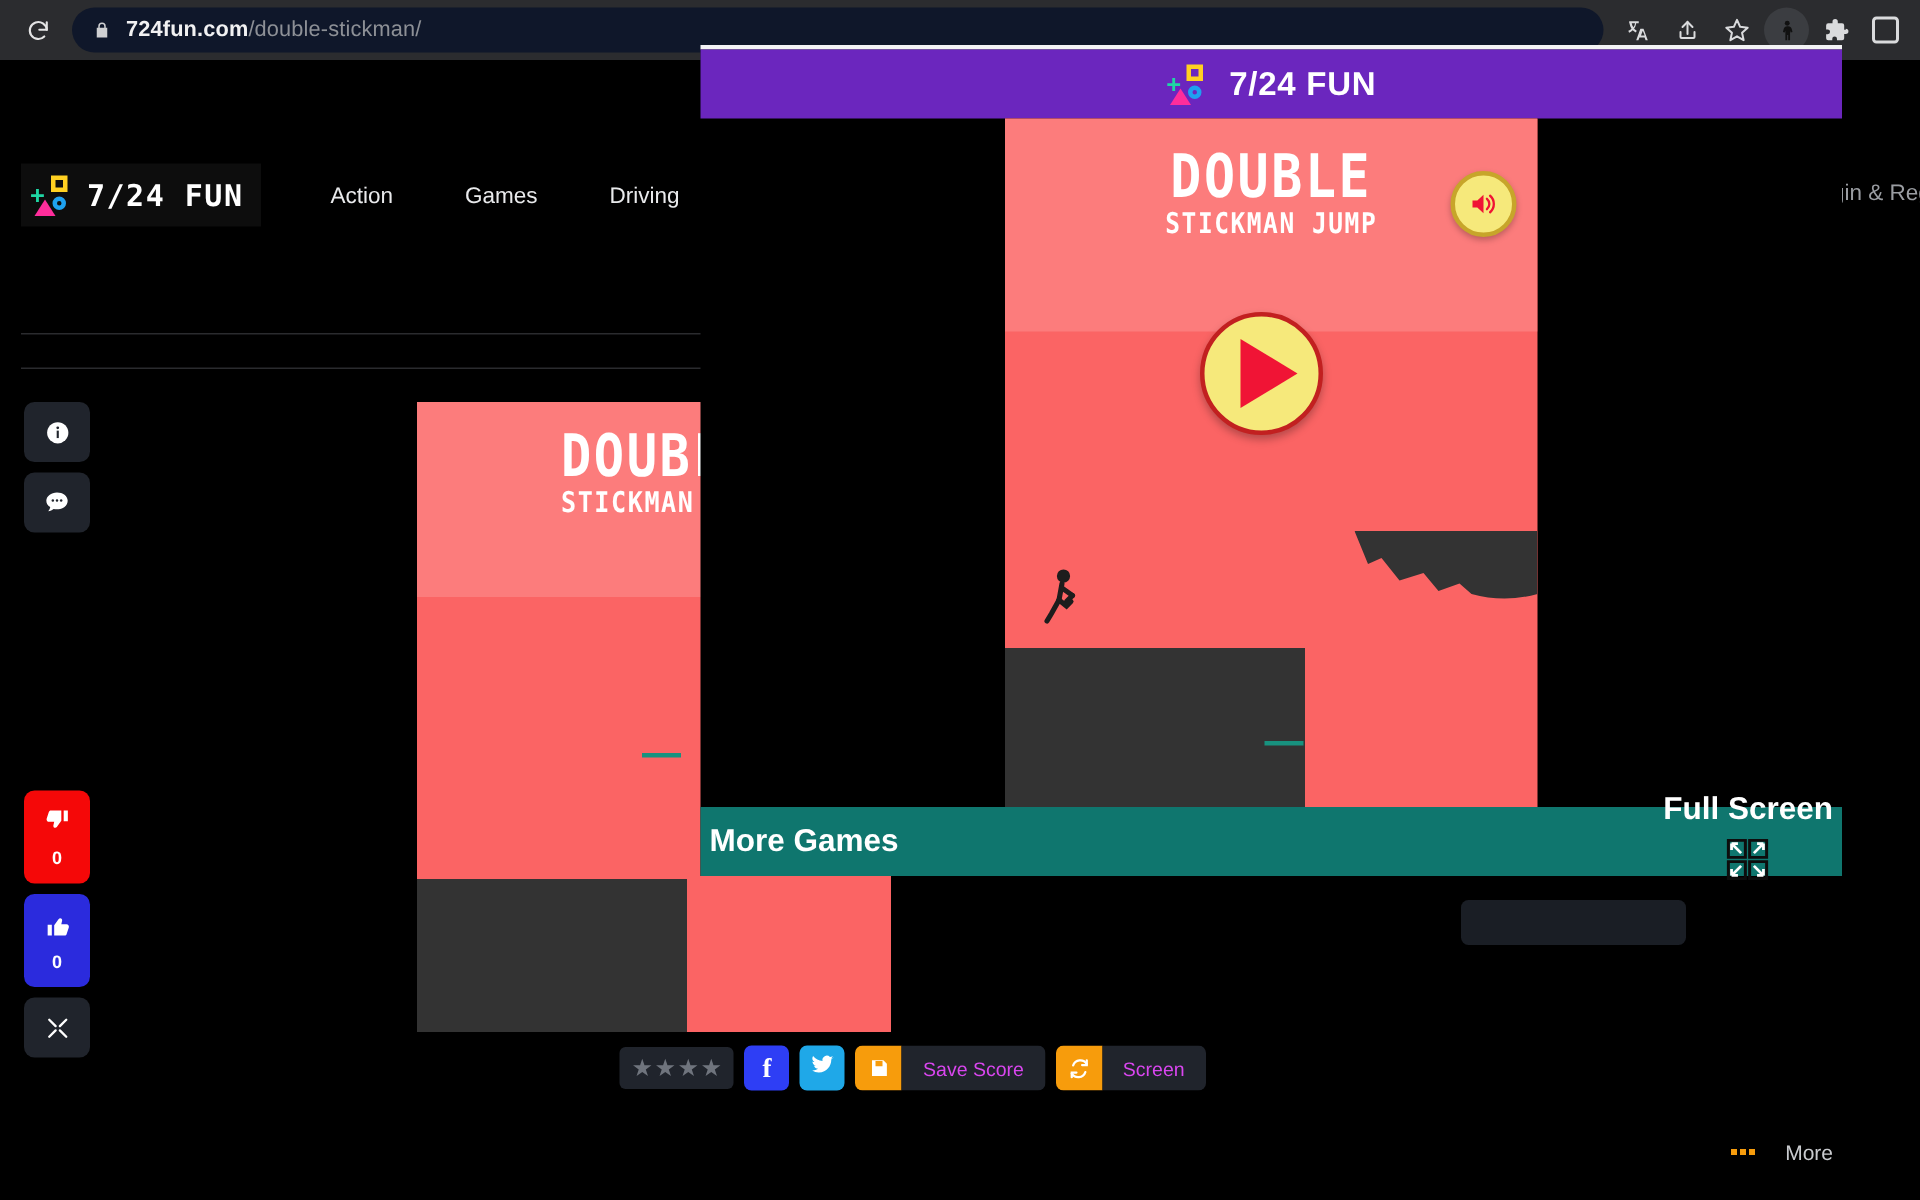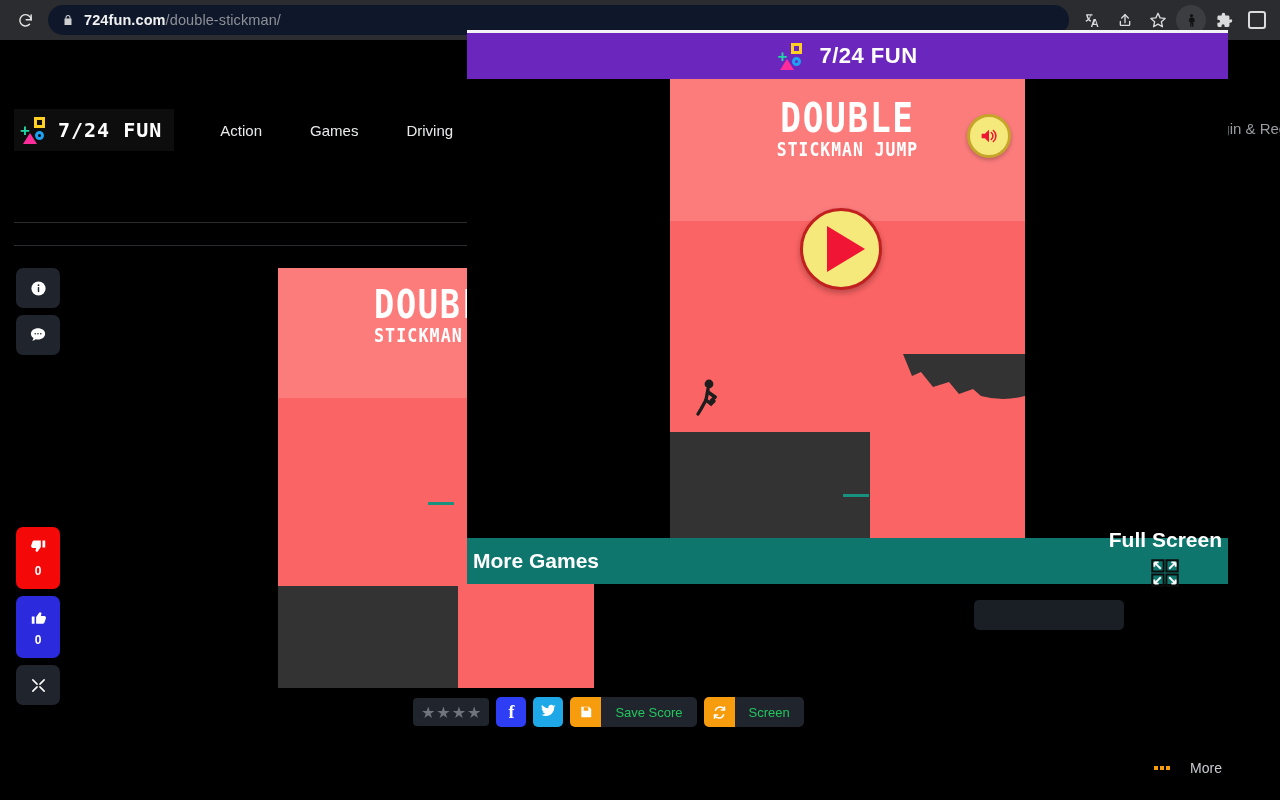--- a/index.html
+++ b/index.html
@@ -102,21 +102,21 @@
 
   
   .actions { position: absolute; left: 413px; top: 657px; display: flex; align-items: center; gap: 7px; }
   .stars { height: 28px; background: #20242c; border-radius: 4px; display: flex; align-items: center; padding: 0 8px; gap: 1px; }
   .star { color: #6f747d; font-size: 16px; }
   .sq-btn { width: 30px; height: 30px; border-radius: 5px; display: flex; align-items: center; justify-content: center; color: #fff; }
   .fb { background: #2e3ef5; font-weight: 700; font-size: 18px; font-family: "Liberation Serif", serif; }
   .tw { background: #1fa8e8; }
   .combo { height: 30px; display: flex; align-items: stretch; border-radius: 5px; overflow: hidden; }
   .combo-icon { width: 31px; background: #f79c0c; display: flex; align-items: center; justify-content: center; color: #fff; }
-  .combo-label { background: #20242c; color: #22c55e; font-size: 13px; display: flex; align-items: center; padding: 0 14px; }
+  .combo-label { background: #20242c; color: #d946ef; font-size: 13px; display: flex; align-items: center; padding: 0 14px; }
 
   
   .gyml { position: absolute; left: 16px; top: 712px; display: flex; align-items: center; gap: 14px; }
   .gyml-badge { width: 38px; height: 38px; border-radius: 50%; background: #f79c0c; display: flex; align-items: center; justify-content: center; color: #fff; font-size: 19px; }
   .gyml-title { color: #fff; font-size: 17px; font-weight: 700; }
   .more-link { position: absolute; right: 58px; top: 720px; display: flex; align-items: center; gap: 20px; color: #c9cbcf; font-size: 14px; }
   .dots { display: flex; gap: 2px; }
   .dots i { width: 4px; height: 4px; background: #f79c0c; display: block; }
 
   

